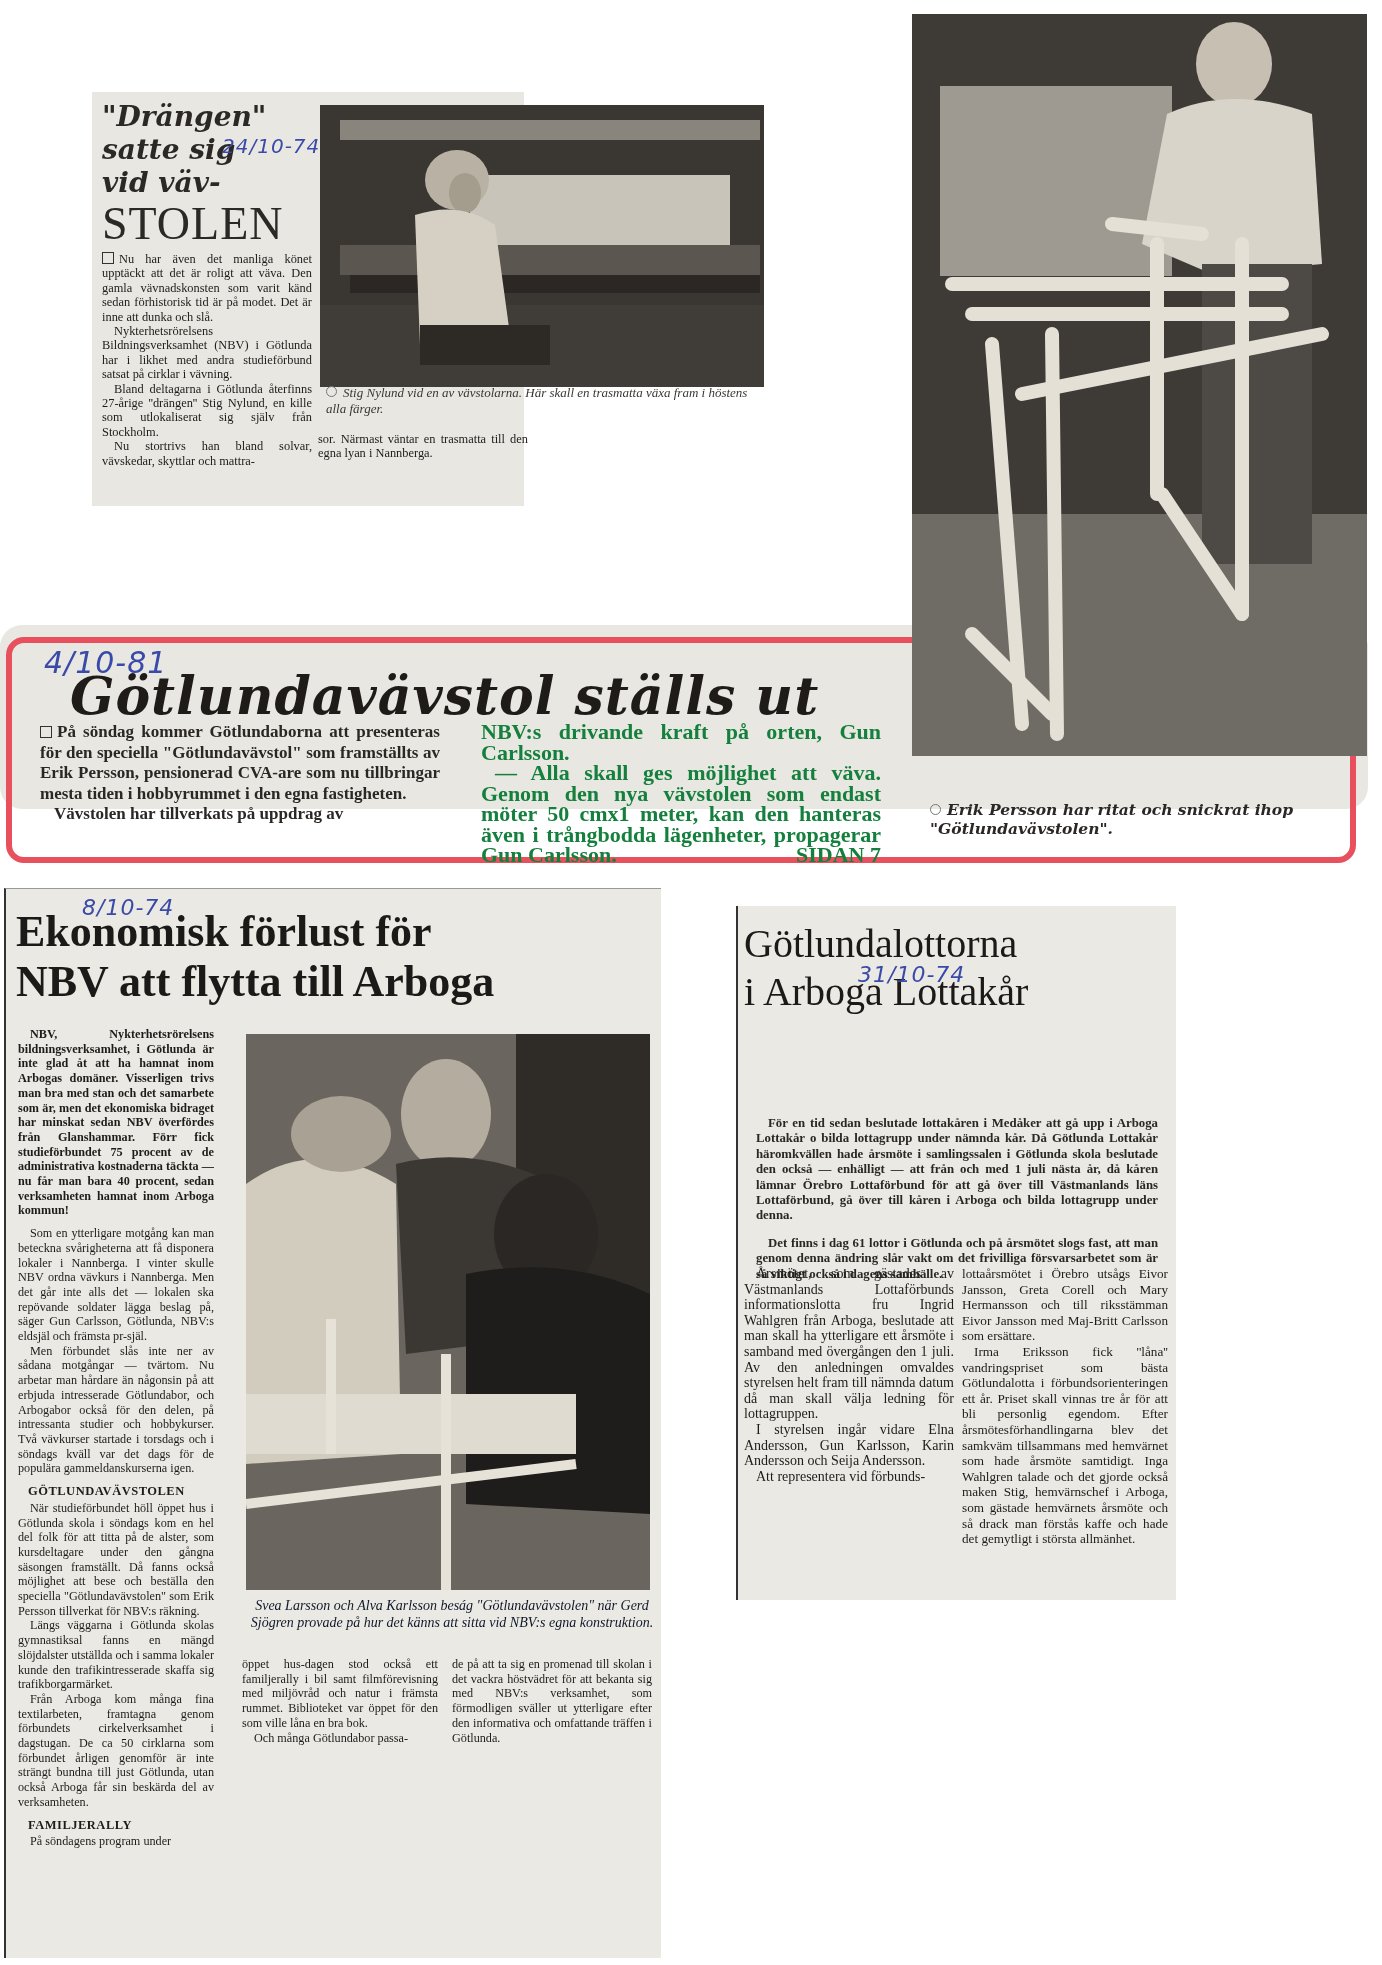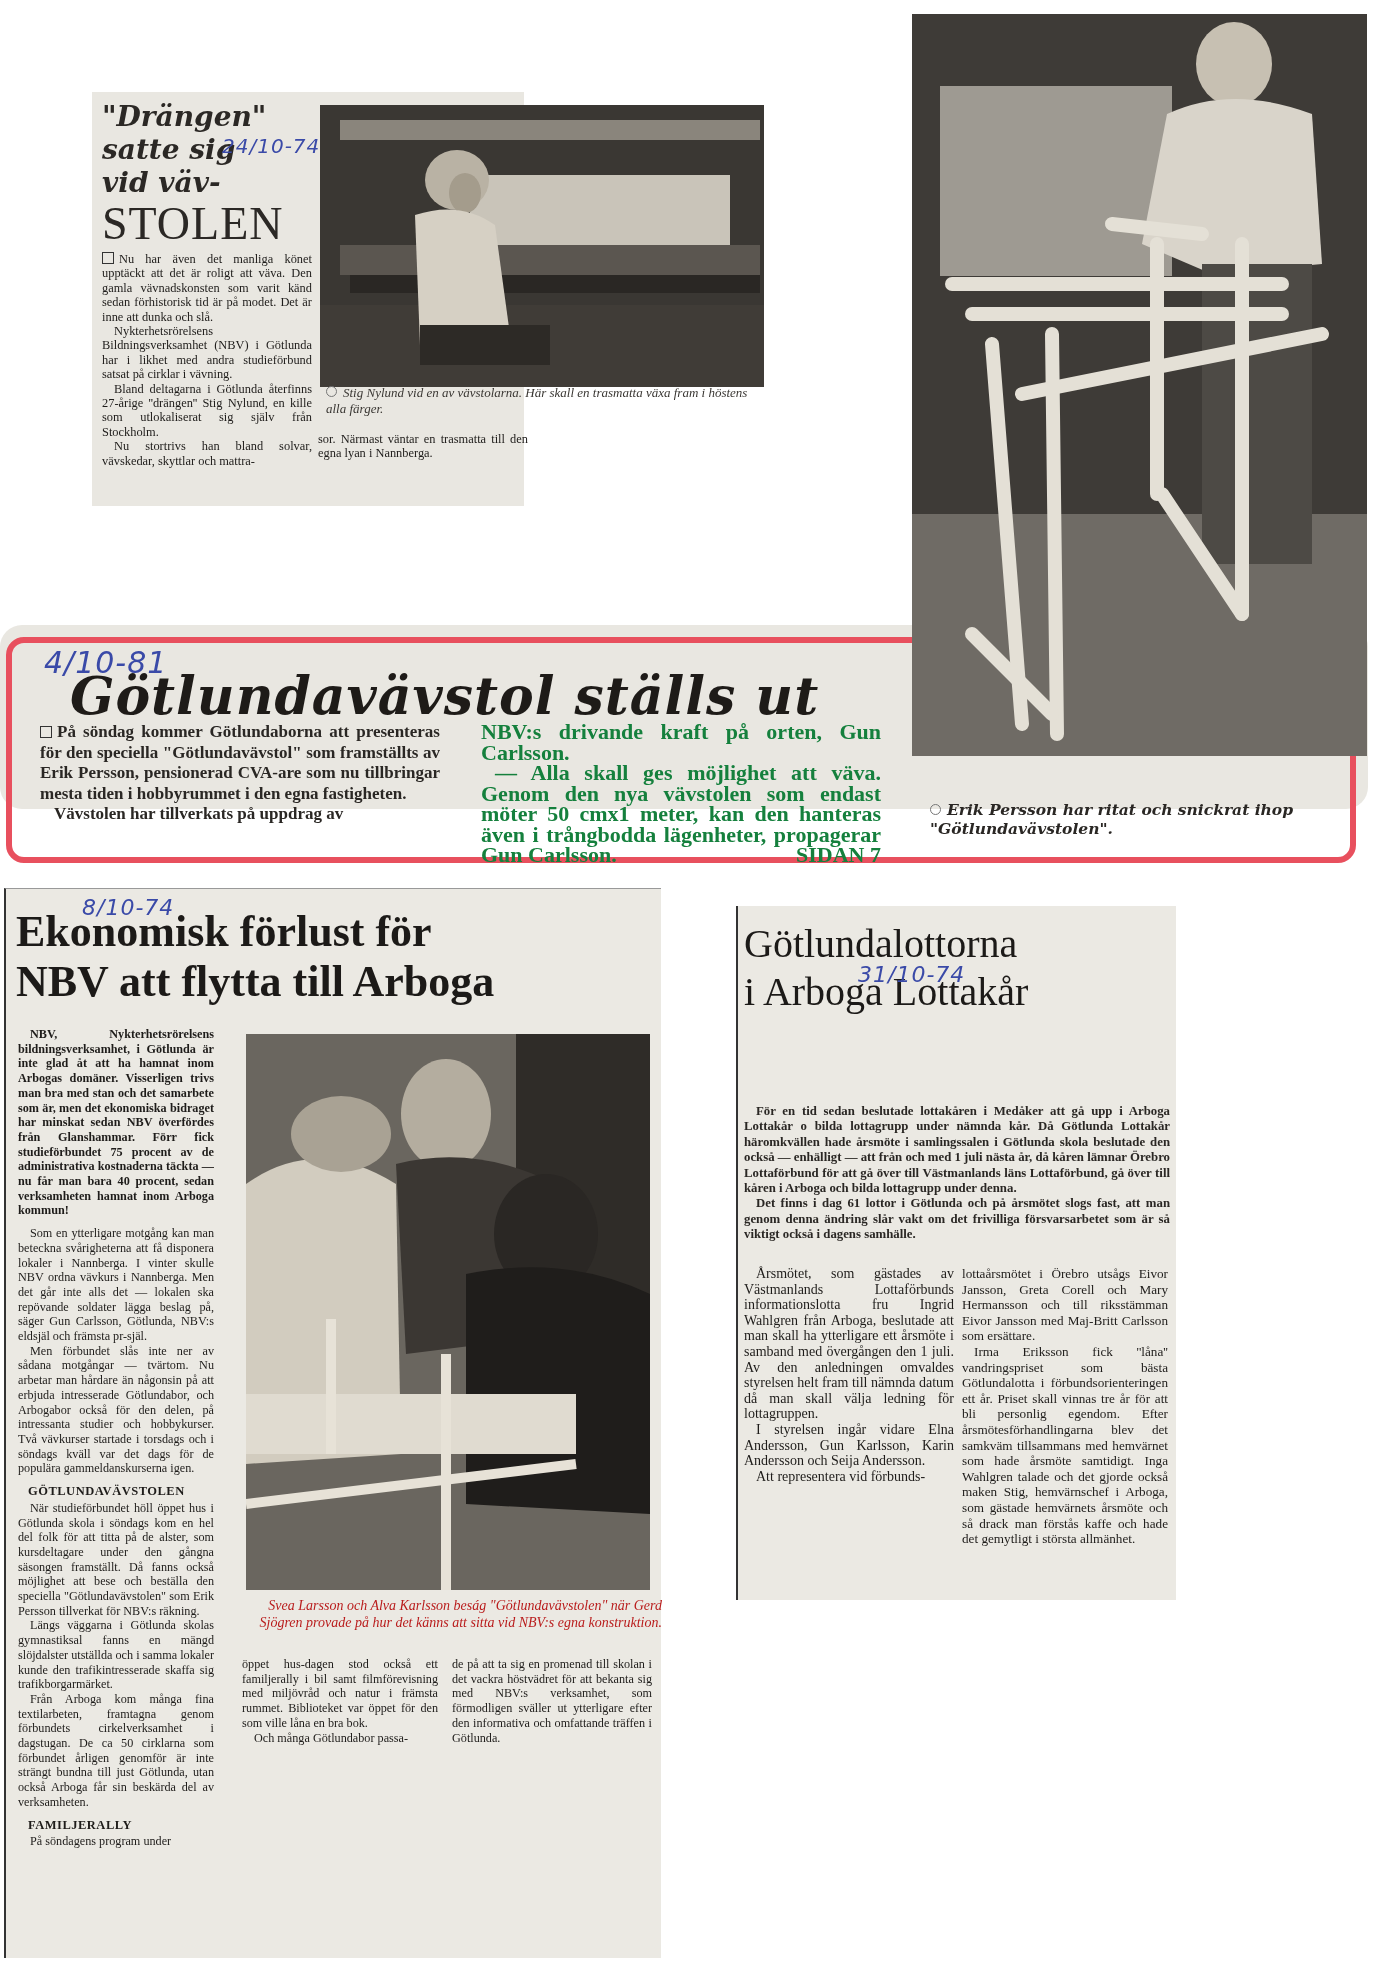--- a/index.html
+++ b/index.html
@@ -41,29 +41,29 @@
 
   #c2-photo { left: 912px; top: 14px; width: 455px; height: 742px; background: #4c4945; }
 
   
   #c3 { left: 4px; top: 888px; width: 657px; height: 1070px; background: #ebe9e3; border-left: 2px solid #333; border-top: 1px solid #999; }
   #c3-head { position: absolute; left: 10px; top: 18px; font-family: "Liberation Serif", serif; font-weight: bold; font-size: 44px; line-height: 50px; color: #1c1a18; }
   #c3-col1 { position: absolute; left: 12px; top: 138px; width: 196px; font-size: 12.2px; line-height: 14.7px; }
   #c3-col1 .lead { font-weight: bold; }
   #c3-col1 h4 { margin: 8px 0 2px 10px; font-size: 12.5px; letter-spacing: 0.5px; }
   #c3-photo { left: 246px; top: 1034px; width: 404px; height: 556px; background: #5b5853; }
-  #c3-cap { position: absolute; left: 236px; top: 708px; width: 420px; text-align: right; font-size: 14px; line-height: 17px; font-style: italic; color: #b91c1c; }
+  #c3-cap { position: absolute; left: 236px; top: 708px; width: 420px; text-align: center; font-size: 14px; line-height: 17px; font-style: italic; color: #0f172a; }
   #c3-col2 { position: absolute; left: 236px; top: 768px; width: 196px; font-size: 12.2px; line-height: 14.7px; }
   #c3-col3 { position: absolute; left: 446px; top: 768px; width: 200px; font-size: 12.2px; line-height: 14.7px; }
 
   
   #c4 { left: 736px; top: 906px; width: 440px; height: 694px; background: #ebe9e3; border-left: 2px solid #333; }
   #c4-head { position: absolute; left: 6px; top: 14px; font-family: "Liberation Serif", serif; font-size: 40px; line-height: 48px; color: #1c1a18; }
   #c4-lead { position: absolute; left: 6px; top: 198px; width: 426px; font-size: 12.8px; line-height: 15.4px; font-weight: bold; text-align: justify; color: #2a2724; }
-  #c4-lead p { margin: 0; text-indent: 12px; }
+  #c4-lead p { margin: 12px; text-indent: 12px; }
   #c4-col1 { position: absolute; left: 6px; top: 360px; width: 210px; font-size: 14px; line-height: 15.6px; }
   #c4-col2 { position: absolute; left: 224px; top: 360px; width: 206px; font-size: 13.2px; line-height: 15.6px; }
 </style>
 </head>
 <body>
 
 <div class="clip" id="c1">
   <div class="h1">
     <div>"Drängen"</div>
     <div>satte sig</div>

